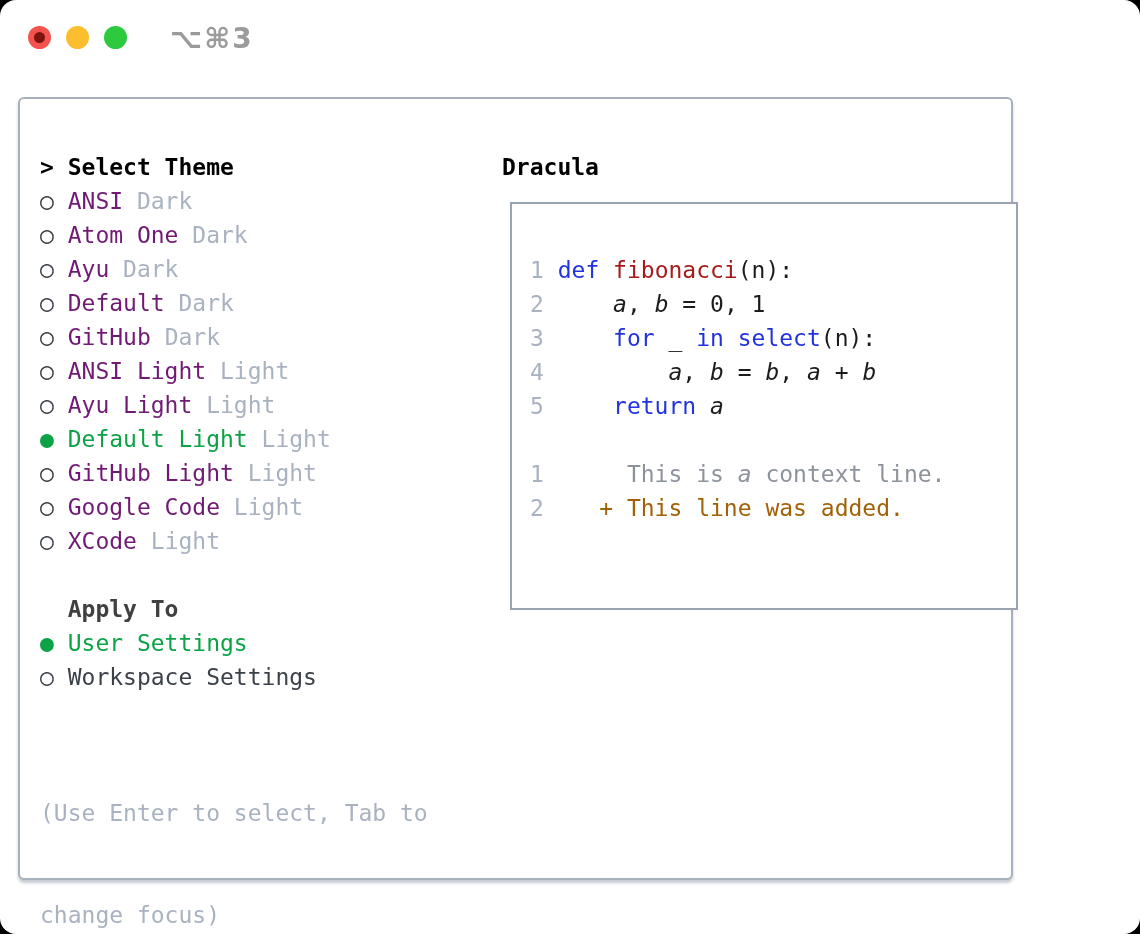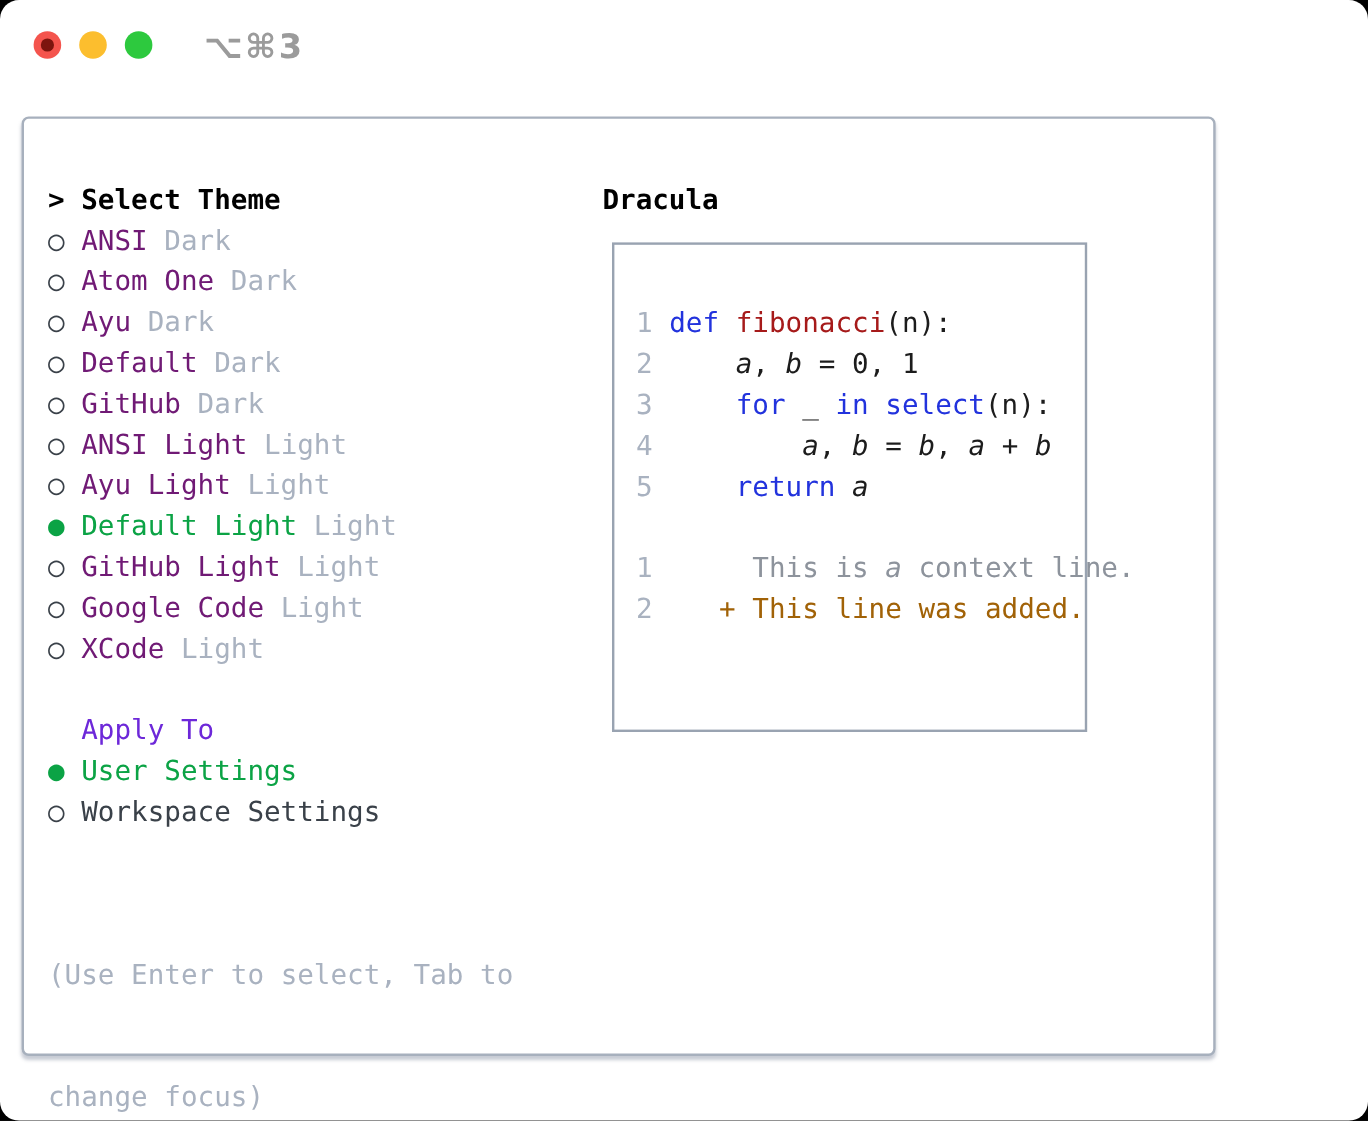--- a/index.html
+++ b/index.html
@@ -32,35 +32,35 @@
     box-shadow: 0 3px 3px rgba(130,140,160,0.45);
     font-size: 23px; line-height: 34px; color: #1c1c1c;
   }
   .row { white-space: pre; height: 34px; }
   .marker { display: inline-block; width: 2ch; color: #3a4149; }
   .marker.sel { color: #0ba345; }
   .cursor { display: inline-block; width: 2ch; font-weight: bold; color: #000; }
 
   .left-col { position: absolute; left: 20px; top: 51px; }
   .hdr  { font-weight: bold; color: #000; }
-  .hdr2 { color: #6d28d9; }
+  .hdr2 { color: #404040; font-weight: bold; }
   .theme-name { color: #701a75; }
   .theme-name.sel { color: #0ba345; }
   .variant { color: #a9b2c0; margin-left: 1ch; }
   .apply-group { margin-top: 34px; }
   .apply-label { color: #3a4149; }
   .apply-label.sel { color: #0ba345; }
   .hint { margin-top: 34px; color: #a9b2c0; white-space: pre; }
   .hint div { height: 34px; }
 
   
   .right-col { position: absolute; left: 482px; top: 51px; }
   .preview-label { font-weight: bold; color: #000; height: 34px; }
   .preview-box {
-    position: absolute; left: 490px; top: 103px; width: 396px; height: 408px;
+    position: absolute; left: 490px; top: 103px; width: 508px; height: 408px;
     border: 2px solid #99a3b1; background: #fff;
     padding: 49px 0 0 18px;
   }
   .pline { white-space: pre; height: 34px; }
   .ln { display: inline-block; width: 2ch; color: #a9b2c0; }
   .kw   { color: #2233dd; }
   .fn   { color: #a61a1a; }
   .plain{ color: #1c1c1c; }
   .var  { color: #1c1c1c; font-style: italic; }
   .ctx  { color: #8d939c; }

